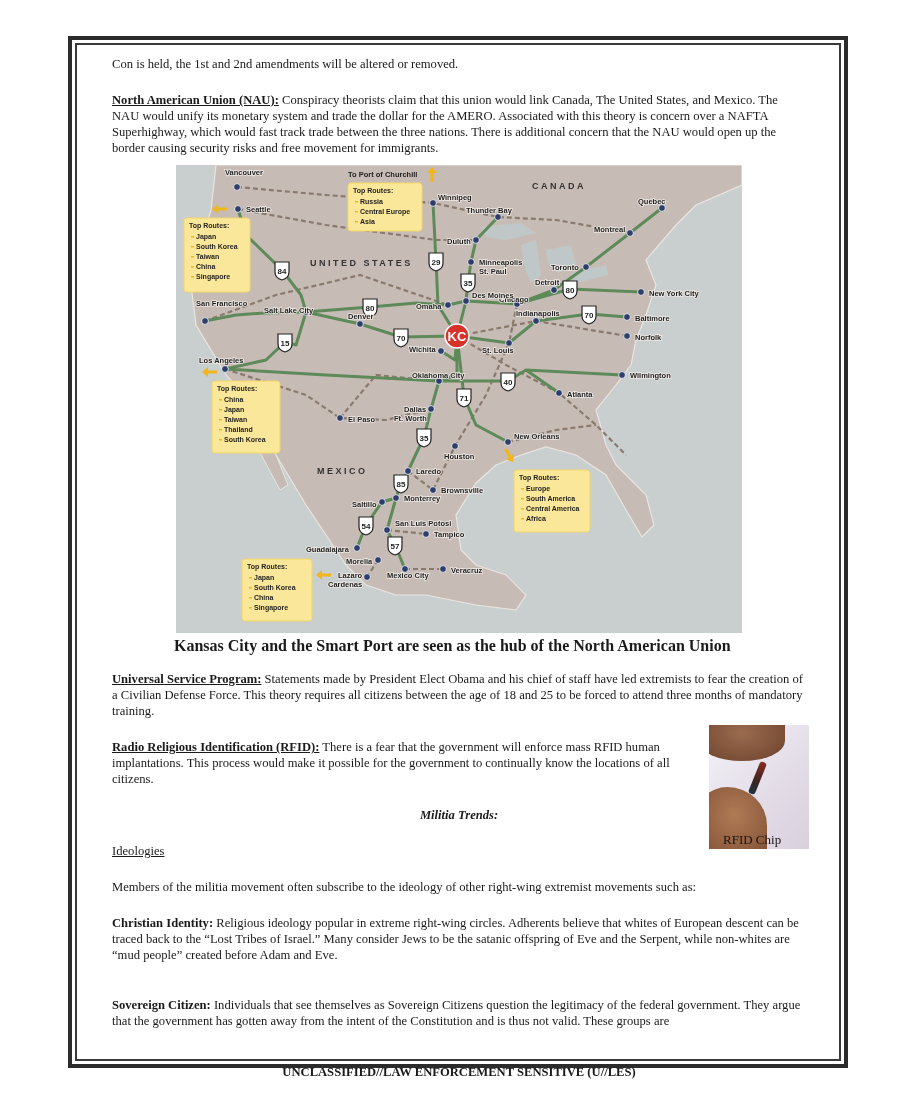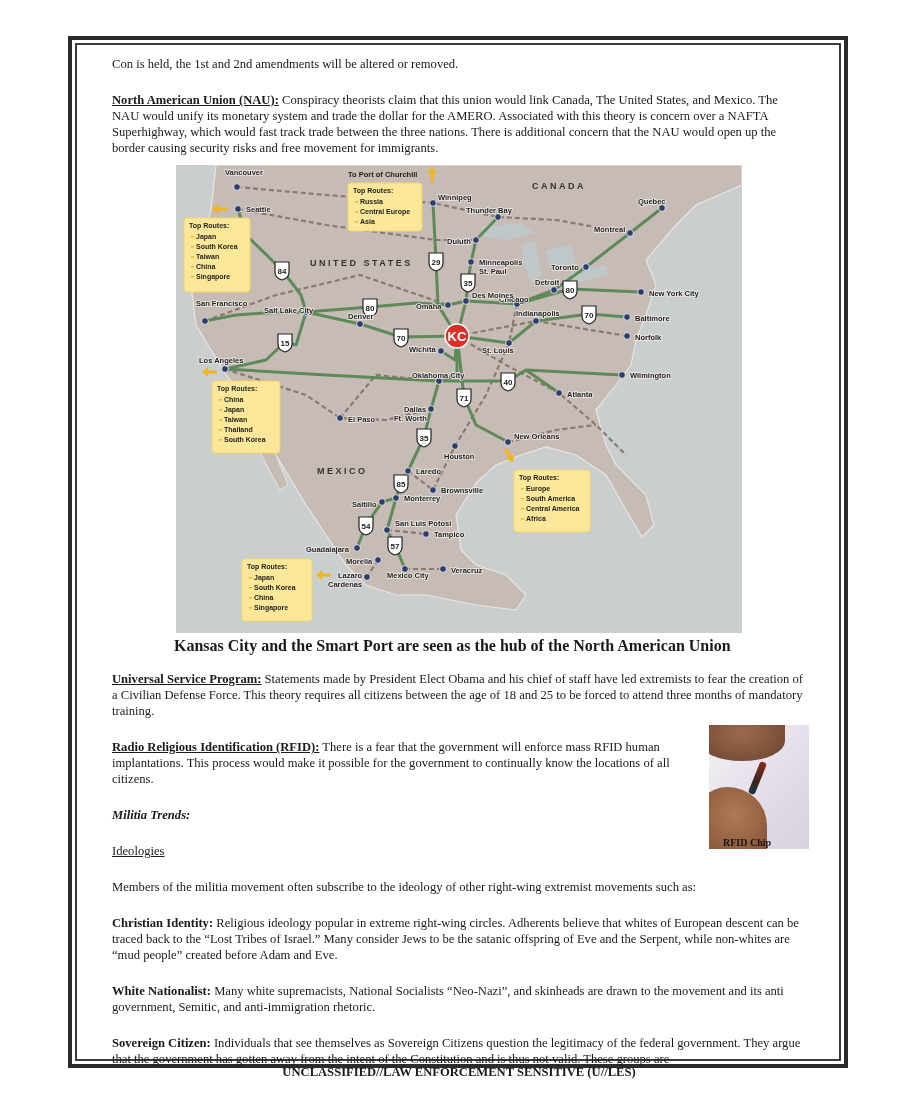--- a/index.html
+++ b/index.html
@@ -6,35 +6,35 @@
   body { width: 900px; height: 1110px; position: relative; overflow: hidden;
          font-family: "Liberation Serif", "DejaVu Serif", serif; color: #1a1a1a; }
   .frame-outer { position: absolute; left: 68px; top: 36px; width: 780px; height: 1032px;
                  border: 4px solid #2b2b2b; box-sizing: border-box; }
   .frame-inner { position: absolute; left: 75px; top: 43px; width: 766px; height: 1018px;
                  border: 2px solid #3a3a3a; box-sizing: border-box; }
   .content { position: absolute; left: 109px; top: 53px; width: 700px; font-size: 12.6px; line-height: 16px; }
   .p { margin: 3px; }
   .u { text-decoration: underline; font-weight: bold; text-align: right; }
   .b { font-weight: bold; }
-  .i { font-style: italic; }
+  .i { font-style: italic; text-align: center; }
   .plain-u { text-decoration: underline; }
   .gap { height: 14px; }
   .map-wrap { position: absolute; left: 176px; top: 165px; width: 566px; height: 468px; }
   .map-wrap svg { display: block; }
   .caption { position: absolute; left: 174px; top: 637px; width: 570px; font-weight: bold; font-size: 16px; }
   .rfid-photo { position: absolute; left: 709px; top: 725px; width: 100px; height: 124px;
                 background: linear-gradient(135deg, #f4f2f7 0%, #e3dde8 55%, #d9d1de 100%); overflow: hidden; }
   .rfid-photo .f1 { position: absolute; left: -10px; top: -4px; width: 86px; height: 40px; border-radius: 0 0 50% 50%;
                     background: radial-gradient(ellipse at 50% 30%, #9a6b4e 0%, #7a4e37 70%, #5e3b2a 100%); }
   .rfid-photo .f2 { position: absolute; left: -14px; top: 62px; width: 72px; height: 70px; border-radius: 45% 55% 0 0;
                     background: radial-gradient(ellipse at 55% 40%, #b07a55 0%, #8b5a3d 70%, #6a4330 100%); }
   .rfid-photo .chip { position: absolute; left: 45px; top: 36px; width: 7px; height: 34px; transform: rotate(22deg);
                       background: linear-gradient(#8a2c1f, #3b2520 60%, #1c3340); border-radius: 3px; }
-  .rfid-photo .lbl { position: absolute; left: 14px; bottom: 1px; font-weight: bold; font-size: 10px; color: #1a1410; }
+  .rfid-photo .lbl { position: absolute; left: 14px; bottom: 1px; font-weight: normal; font-size: 13px; color: #1a1410; }
   .footer { position: absolute; left: 109px; top: 1065px; width: 700px; text-align: center; font-weight: bold; font-size: 12.6px; }
 </style>
 </head>
 <body>
 
 <div class="frame-outer"></div>
 <div class="frame-inner"></div>
 
 <div class="content">
   <p class="p">Con is held, the 1st and 2nd amendments will be altered or removed.</p>
@@ -328,21 +328,20 @@
   <p class="p" style="width:595px;"><span class="u">Radio Religious Identification (RFID):</span><span> There is a fear that the government will  enforce mass RFID human implantations. This process would make it possible for the government to continually know the locations of all citizens.</span></p>
   <div class="gap"></div>
   <p class="p b i">Militia Trends:</p>
   <div class="gap"></div>
   <p class="p plain-u">Ideologies</p>
   <div class="gap"></div>
   <p class="p">Members of the militia movement often subscribe to the ideology of other right-wing extremist movements such as:</p>
   <div class="gap"></div>
   <p class="p"><span class="b">Christian Identity:</span><span> Religious ideology popular in extreme right-wing circles. Adherents believe that whites of European descent can be traced back to the “Lost Tribes of Israel.”  Many consider Jews to be the satanic offspring of Eve and the Serpent, while non-whites are “mud people” created before Adam and Eve.</span></p>
   <div class="gap"></div>
-  <p class="p"><span class="b">White Nationalist:</span><span>  Many white supremacists, National Socialists “Neo-Nazi”, and skinheads are drawn to the movement and its anti government, Semitic, and anti-immigration rhetoric.</span></p>
   <div class="gap"></div>
   <p class="p"><span class="b">Sovereign Citizen:</span><span>  Individuals that see themselves as Sovereign Citizens question the legitimacy of the federal government. They argue that the government has gotten away from the intent of the Constitution and is thus not valid.  These groups are</span></p>
 </div>
 
 <div class="rfid-photo">
   <div class="f1"></div>
   <div class="f2"></div>
   <div class="chip"></div>
   <div class="lbl">RFID Chip</div>
 </div>

